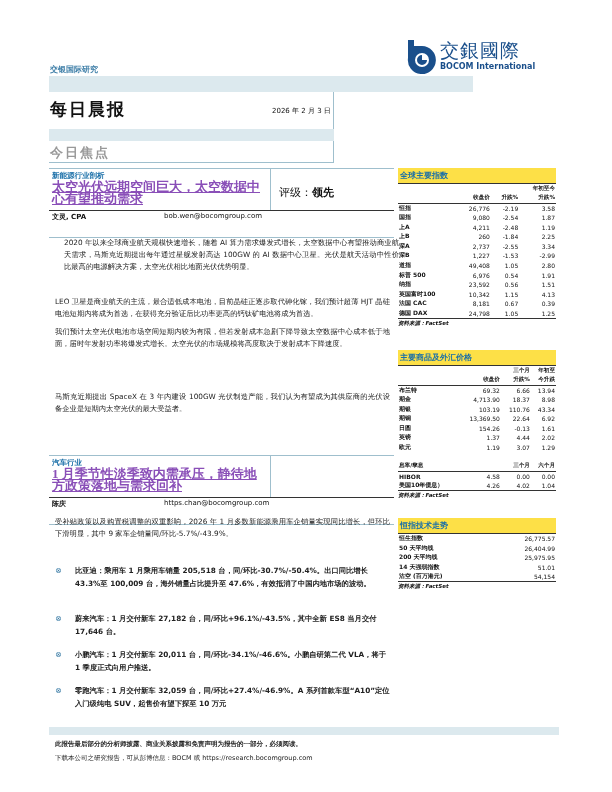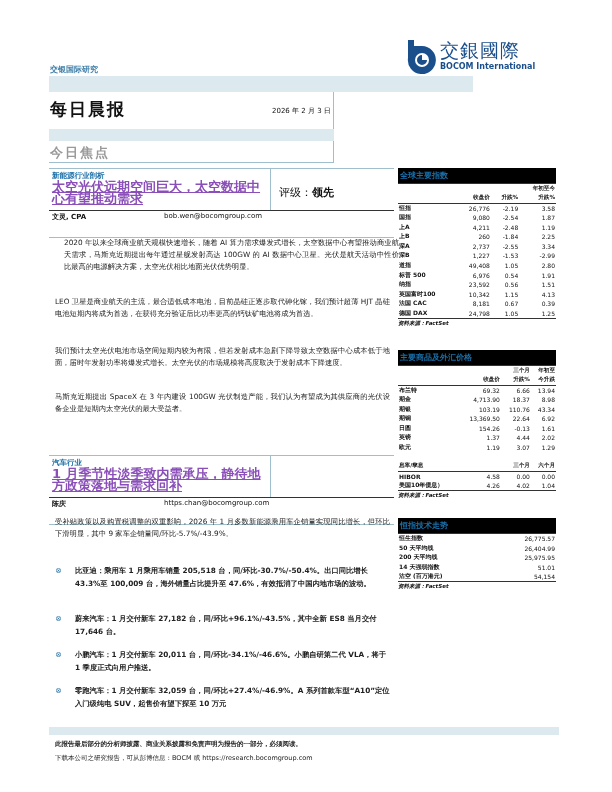--- a/index.html
+++ b/index.html
@@ -10,36 +10,36 @@
   .logo-cn { position: absolute; left: 40px; top: 2px; font-size: 19px; color: #1a4f8b; font-family: Liberation Mono, monospace; letter-spacing: 1px; }
   .logo-en { position: absolute; left: 40px; top: 26px; font-size: 8px; color: #1a4f8b; font-weight: bold; white-space: nowrap; }
   .brand-label { left: 50px; top: 64px; font-size: 8px; font-weight: bold; color: #3f7fa8; }
   .bar1 { left: 49px; top: 76px; width: 424px; height: 16px; background: #dce9ee; }
   .main-box { left: 49px; top: 92px; width: 285px; height: 71px; border-right: 1px solid #9fbfcd; border-bottom: 1px solid #9fbfcd; }
   .title { left: 50px; top: 98px; font-size: 17px; font-weight: bold; font-family: "DejaVu Serif", serif; letter-spacing: 2px; }
   .date { left: 272px; top: 106px; font-size: 7px; }
   .bar2 { left: 49px; top: 129px; width: 285px; height: 12px; background: #dce9ee; }
   .focus { left: 50px; top: 144px; font-size: 13px; color: #999; font-weight: bold; letter-spacing: 2px; }
   .sec-head { left: 49px; width: 345px; border-top: 1px solid #9fbfcd; }
-  .sec-head .left { position: absolute; left: 0; top: 0; width: 222px; padding: 2px 3px; border-right: 1px solid #9fbfcd; }
+  .sec-head .left { position: absolute; left: 0; top: 0; width: 222px; padding: 2px 3px; border-right: 1px solid #9fbfcd; font-family: Liberation Serif, serif; }
   .sec-cat { font-size: 7.5px; font-weight: bold; color: #1a6fa8; }
   .sec-link { font-size: 13px; font-weight: bold; color: #8a4fb8; text-decoration: underline; line-height: 12px; }
   .rating { position: absolute; left: 230px; font-size: 11px; }
   .rating b { font-weight: bold; }
   .author-row { left: 49px; width: 345px; height: 28px; border-top: 1.2px solid #333; border-bottom: 1px solid #9fbfcd; font-size: 7px; font-weight: bold; }
   .author-row span { position: absolute; top: 1px; }
   .para { left: 55px; width: 335px; font-size: 7.3px; line-height: 12.2px; color: #222; text-align: justify; }
   .bullet { left: 55px; width: 335px; font-size: 7.3px; line-height: 12.5px; color: #222; font-weight: bold; }
   .bullet .dot { position: absolute; left: 0; top: 0; color: #3f7fa8; font-size: 8px; font-weight: normal; }
   .bullet .txt { padding-left: 20px; display: block; }
   .bottom-bar { left: 49px; top: 727px; width: 510px; height: 8px; background: #dce9ee; }
   .foot { left: 55px; font-size: 6.5px; font-weight: bold; color: #222; }
   
   .rt { left: 398px; width: 158px; font-size: 6px; }
-  .rt-head { background: #000000; font-size: 8px; font-weight: bold; color: #1a6fa8; padding: 2px 2px; border-bottom: 1.5px solid #333; }
+  .rt-head { background: #fde047; font-size: 8px; font-weight: bold; color: #1a6fa8; padding: 2px 2px; border-bottom: 1.5px solid #333; }
   .rt table { width: 100%; border-collapse: collapse; }
   .rt td, .rt th { padding: 0 1px; height: 9.6px; white-space: nowrap; }
   .rt th { font-weight: bold; text-align: right; font-size: 5.6px; }
   .rt td.n { text-align: right; }
   .rt td.l { font-weight: bold; }
   .rt tr.hdr-last th { border-bottom: 1px solid #333; }
   .rt tr.last td { border-bottom: 1.5px solid #333; }
   .src { font-size: 5.5px; font-style: italic; font-weight: bold; margin-top: 1px; }
 </style>
 </head>
@@ -71,21 +71,21 @@
   <div class="rating" style="top:16px;">
     <span>评级：</span><b>领先</b>
   </div>
 </div>
 <div class="abs author-row" style="top:210px;">
   <span style="left:3px;">文灵, CPA</span>
   <span style="left:115px;font-weight:normal;">bob.wen@bocomgroup.com</span>
 </div>
 <div class="abs para" style="top:237px;margin-left:9px;">2020 年以来全球商业航天规模快速增长，随着 AI 算力需求爆发式增长，太空数据中心有望推动商业航天需求，马斯克近期提出每年通过星舰发射高达 100GW 的 AI 数据中心卫星。光伏是航天活动中性价比最高的电源解决方案，太空光伏相比地面光伏优势明显。</div>
 <div class="abs para" style="top:296px;">LEO 卫星是商业航天的主流，最合适低成本电池，目前晶硅正逐步取代砷化镓，我们预计超薄 HJT 晶硅电池短期内将成为首选，在获得充分验证后比功率更高的钙钛矿电池将成为首选。</div>
-<div class="abs para" style="top:345px;">我们预计太空光伏电池市场空间短期内较为有限，但若发射成本急剧下降导致太空数据中心成本低于地面，届时年发射功率将爆发式增长。太空光伏的市场规模将高度取决于发射成本下降速度。</div>
+<div class="abs para" style="top:326px;">我们预计太空光伏电池市场空间短期内较为有限，但若发射成本急剧下降导致太空数据中心成本低于地面，届时年发射功率将爆发式增长。太空光伏的市场规模将高度取决于发射成本下降速度。</div>
 <div class="abs para" style="top:391px;">马斯克近期提出 SpaceX 在 3 年内建设 100GW 光伏制造产能，我们认为有望成为其供应商的光伏设备企业是短期内太空光伏的最大受益者。</div>
 
 <div class="abs sec-head" style="top:455px;height:42px;">
   <div class="left" style="height:42px;">
     <div class="sec-cat">汽车行业</div>
     <div class="sec-link">1 月季节性淡季致内需承压，静待地方政策落地与需求回补</div>
   </div>
 </div>
 <div class="abs author-row" style="top:497px;">
   <span style="left:3px;">陈庆</span>

